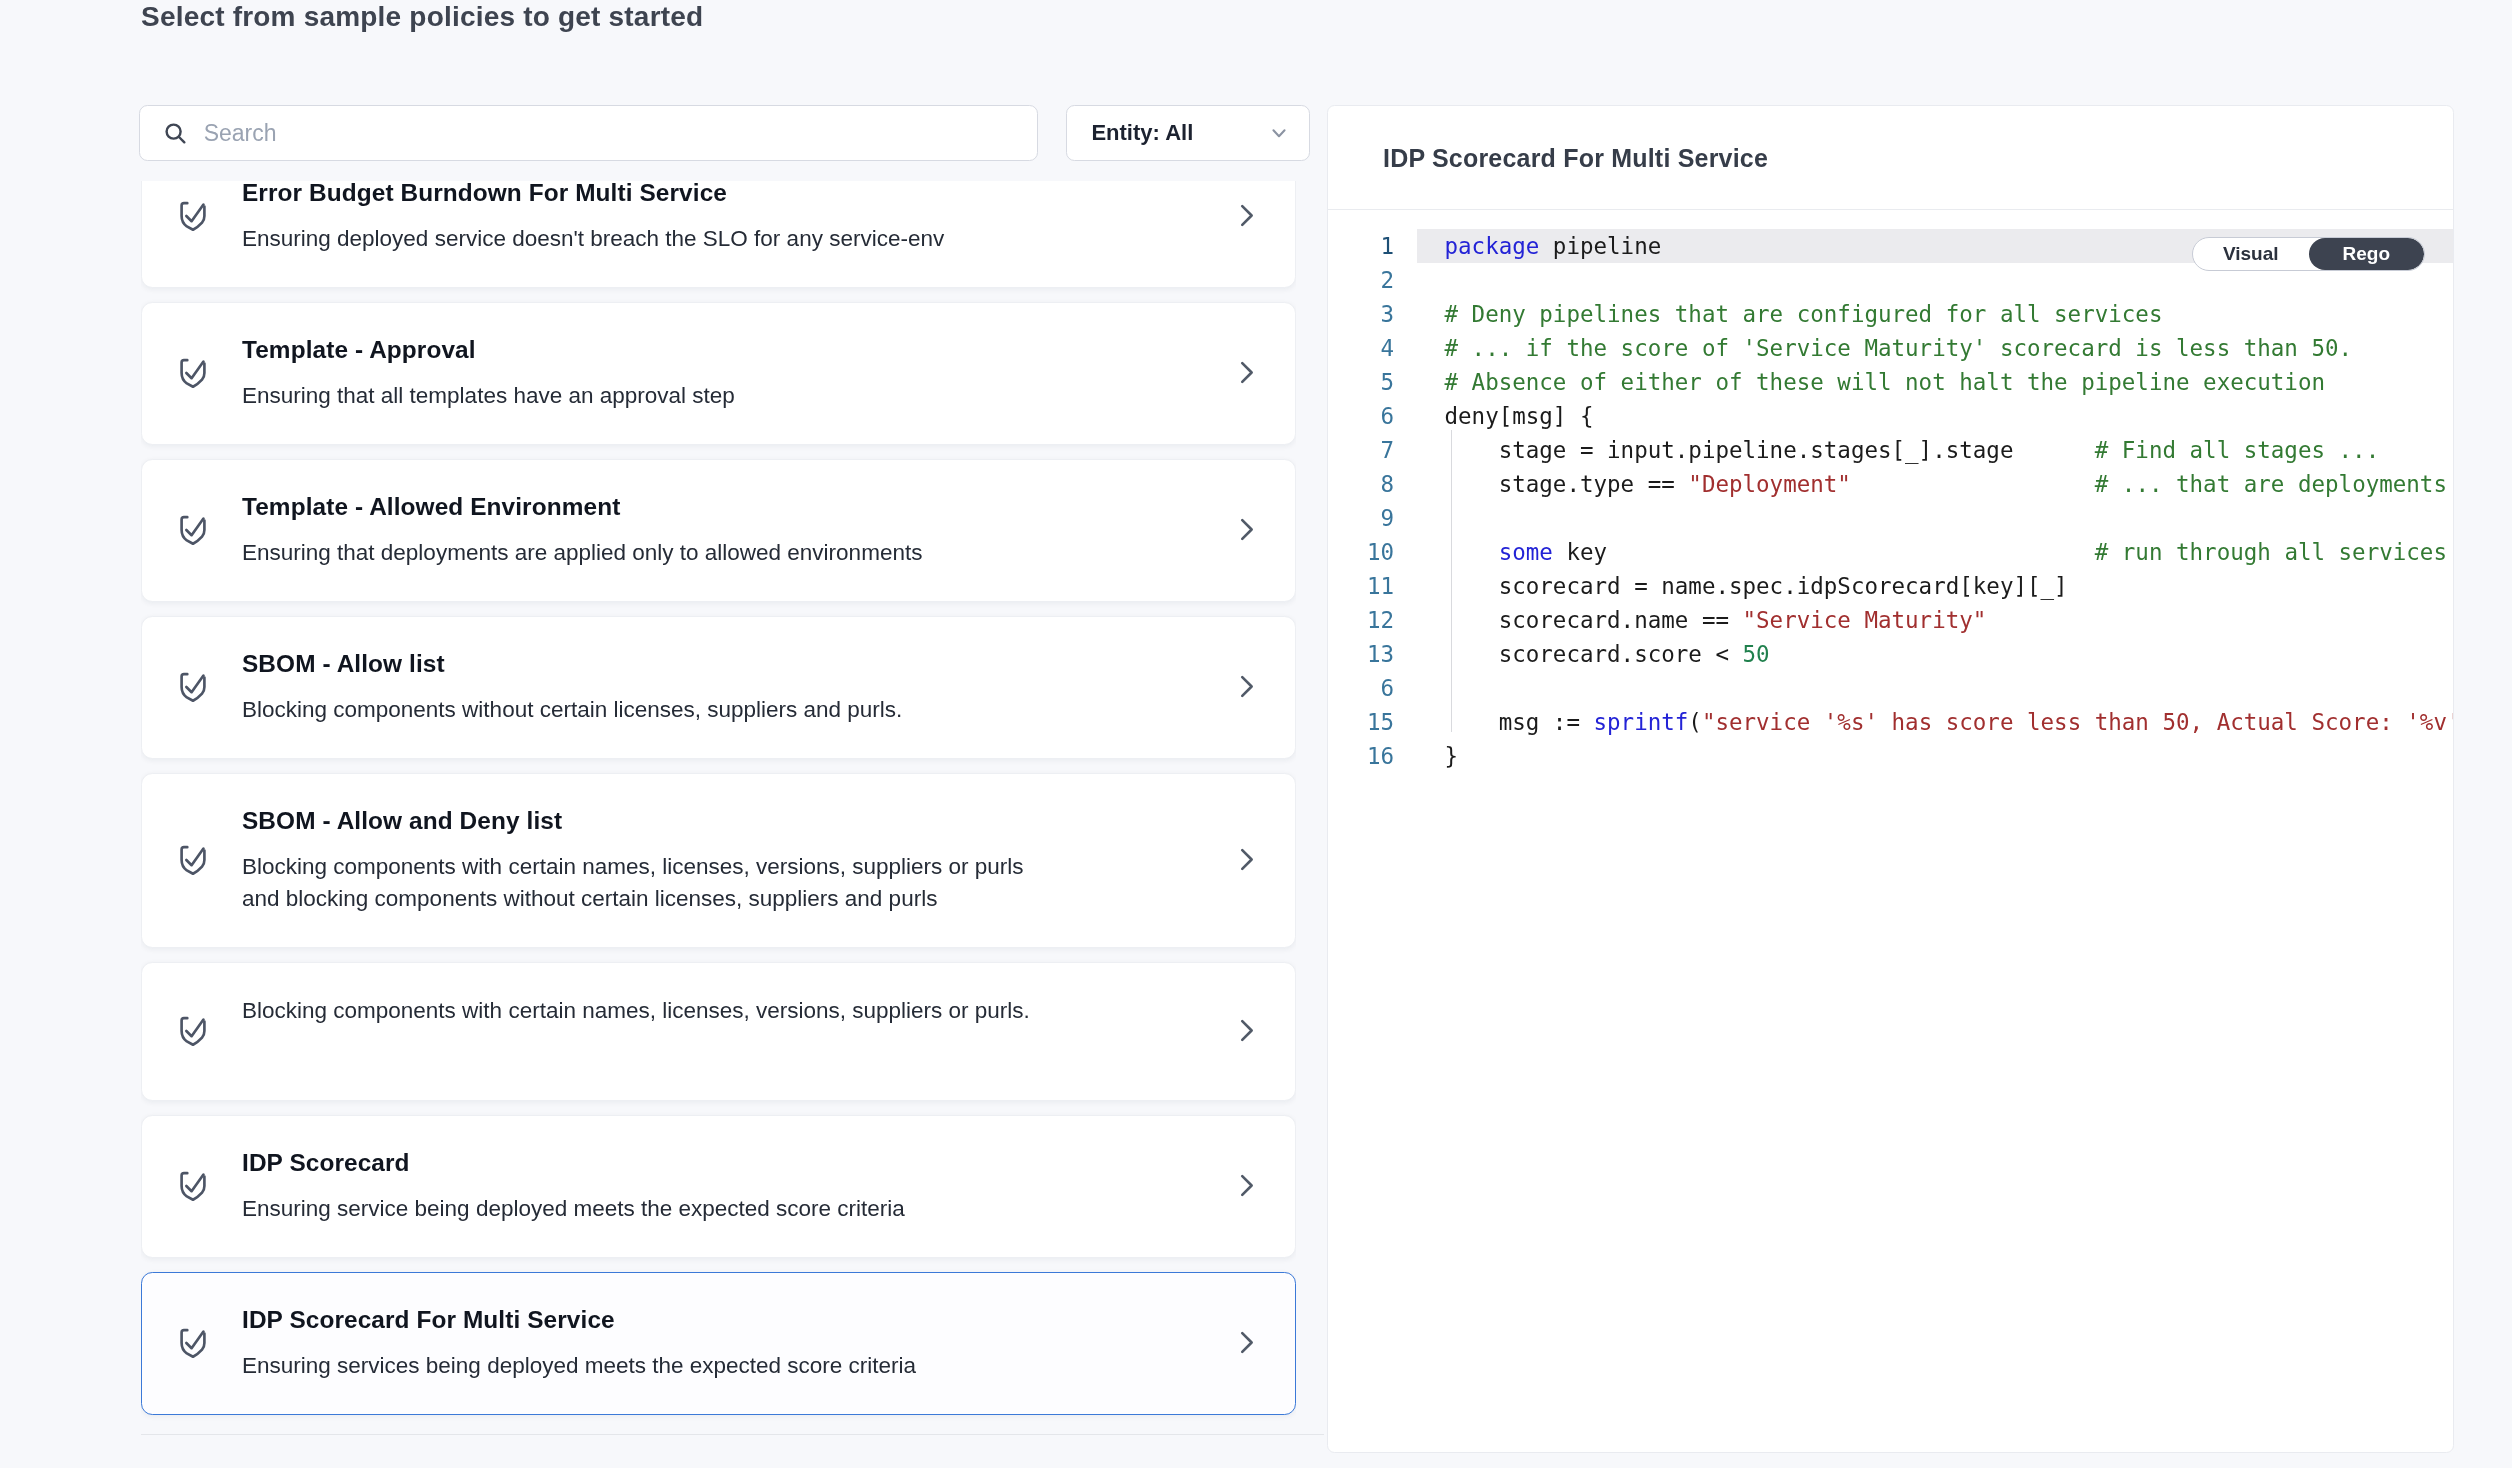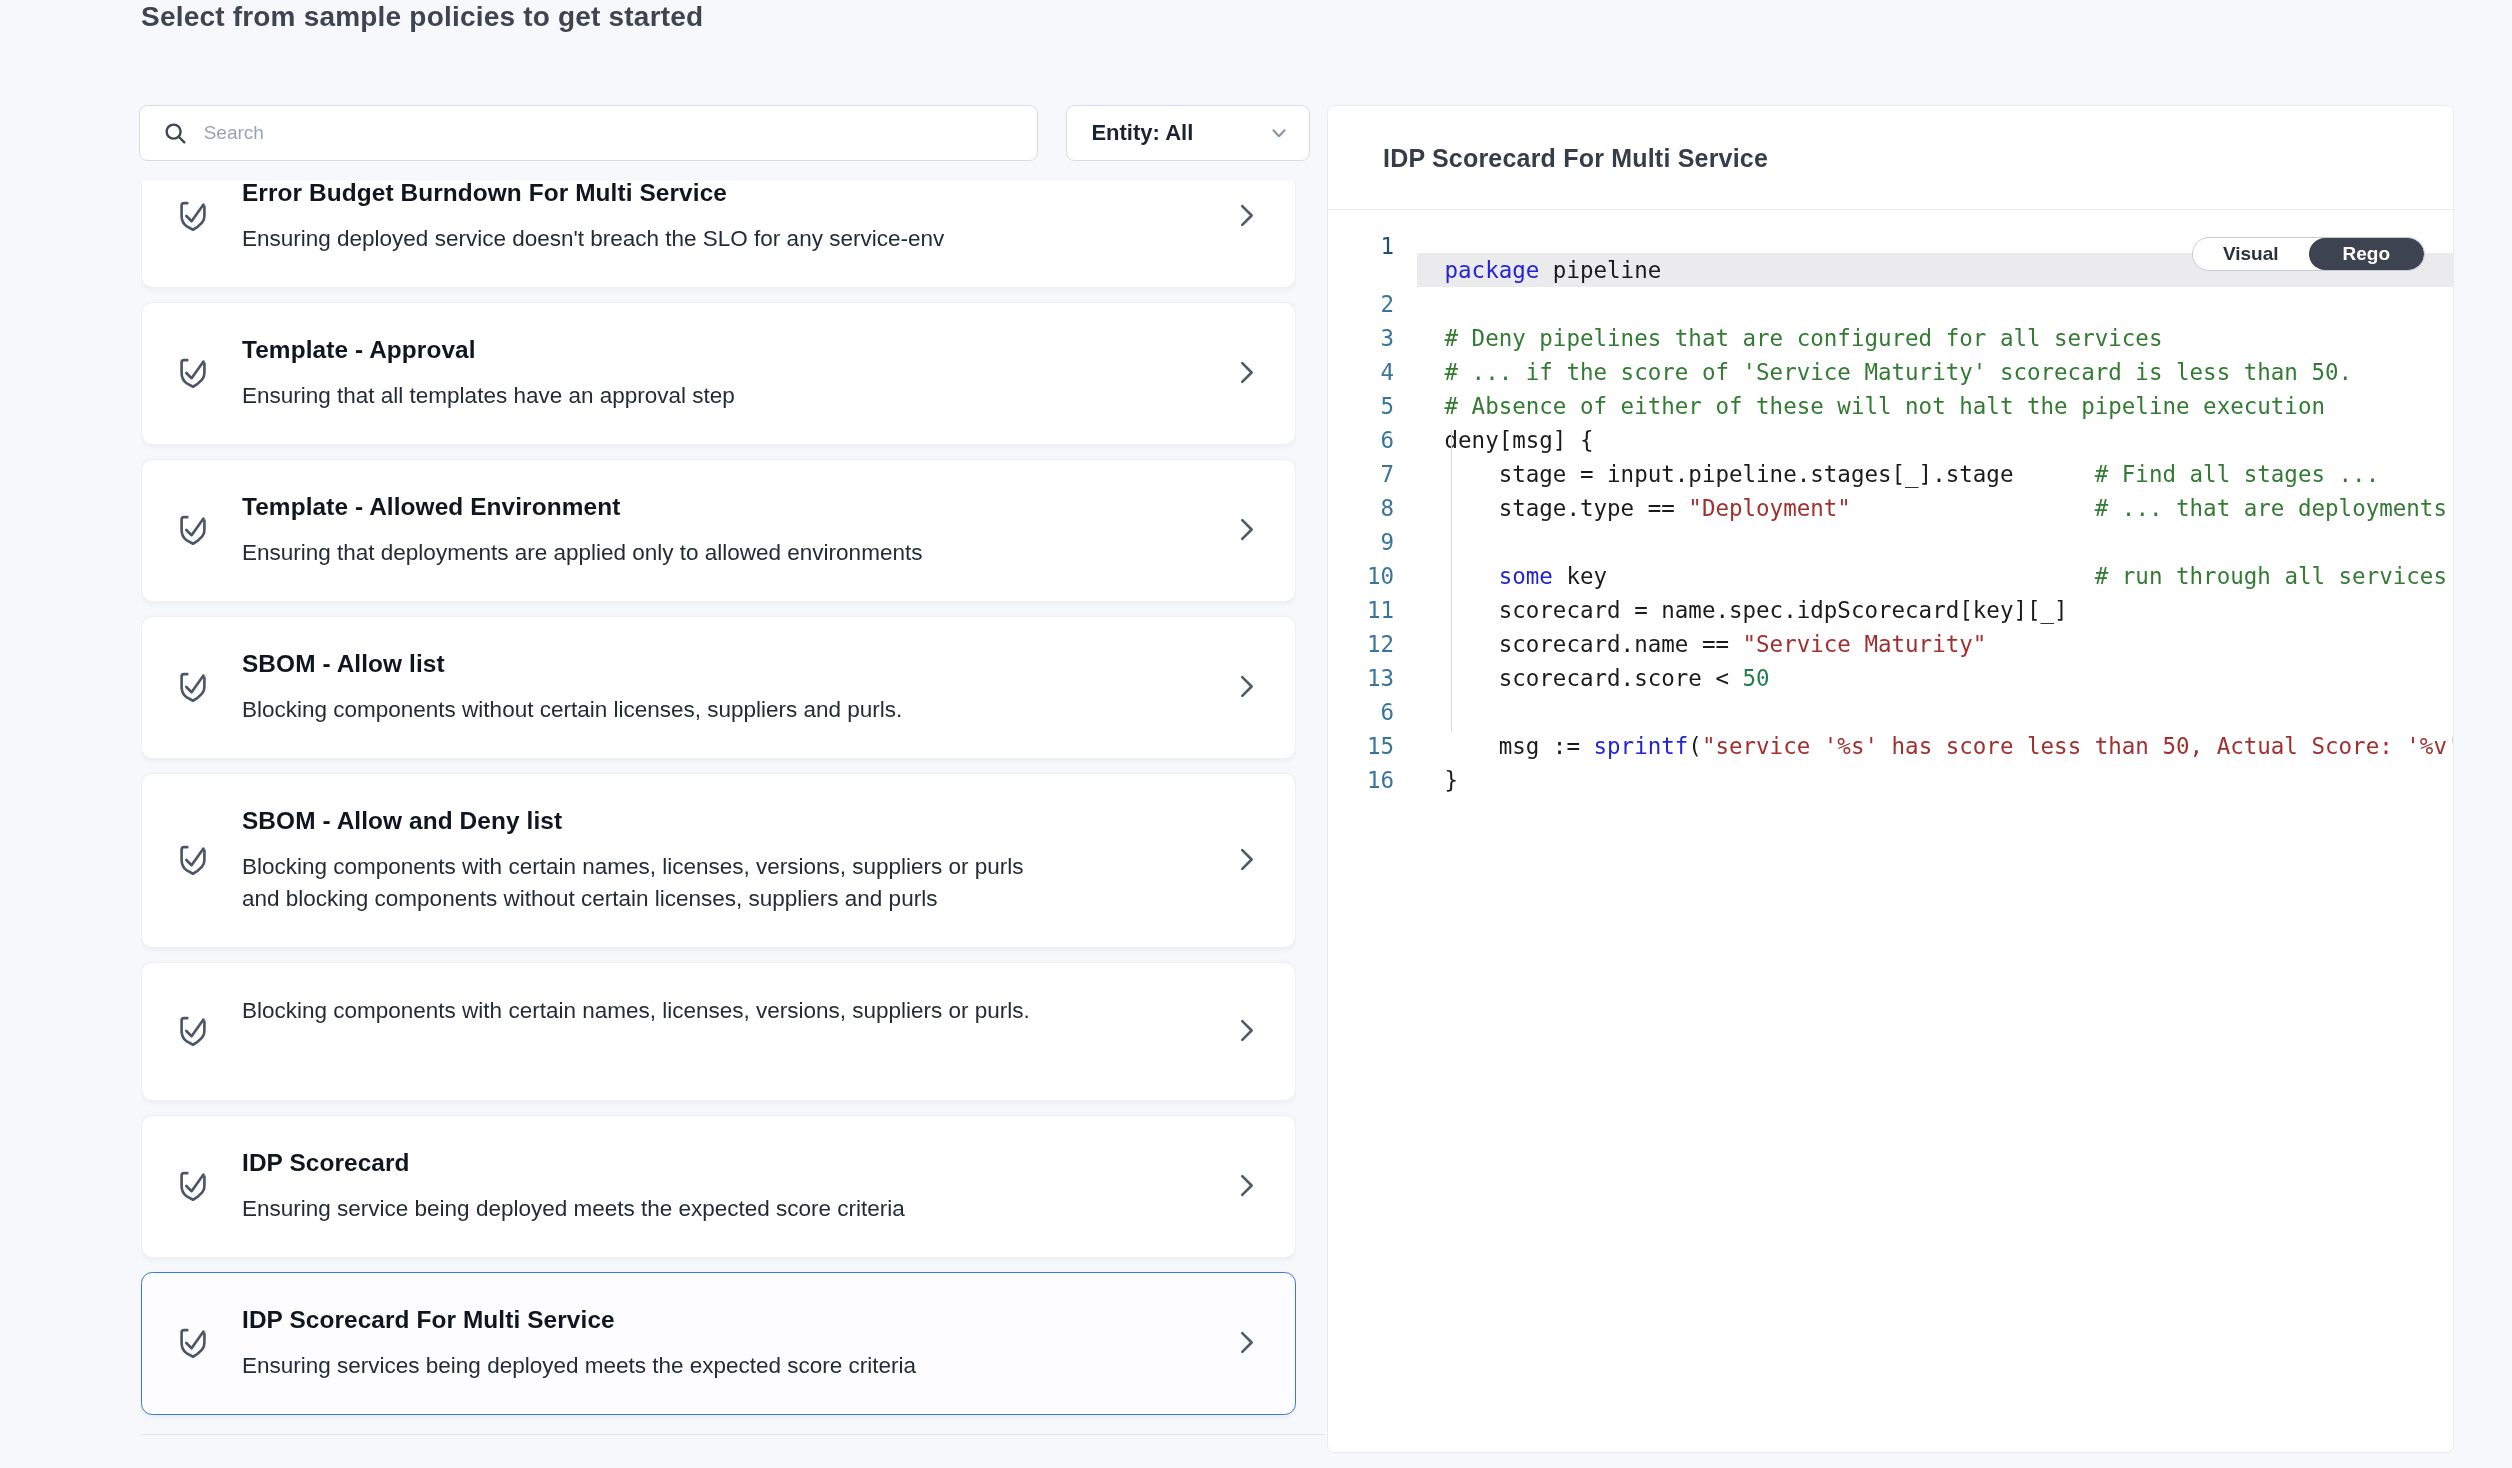--- a/index.html
+++ b/index.html
@@ -23,21 +23,21 @@
   
   .search-box {
     position: absolute; left: 139px; top: 105px; width: 899px; height: 56px;
     background: #fff; border: 0.9px solid var(--border-gray, #d7dae2);
     border-radius: 8.4px; display: flex; align-items: center;
   }
   .search-box svg { margin-left: 20.7px; flex: 0 0 auto; }
   .search-box input {
     flex: 1; border: none; outline: none; background: transparent;
     font-family: "Liberation Sans", sans-serif;
-    font-size: 19px; color: #222a36; padding: 0 19px 0 15px; height: 100%;
+    font-size: 23px; color: #222a36; padding: 0 19px 0 15px; height: 100%;
   }
   .search-box input::placeholder { color: #9aa3b2; }
 
   .entity-select {
     position: absolute; left: 1066px; top: 105px; width: 244px; height: 56px;
     background: #fff; border: 0.9px solid var(--border-gray, #d7dae2);
     border-radius: 8.4px; display: flex; align-items: center;
     cursor: pointer;
   }
   .entity-select .lbl {
@@ -103,21 +103,21 @@
     font-family: "DejaVu Sans Mono", monospace;
     font-size: 22.5px; line-height: 34px; overflow: hidden;
   }
   .crow { display: flex; white-space: pre; }
   .ln {
     flex: 0 0 66px; text-align: right; color: var(--line-number, #39759b);
     user-select: none;
   }
   .crow.first .ln { color: #1d4f75; }
   .cc { flex: 1; margin-left: 22.5px; padding-left: 28px; color: var(--code-default, #1b1b1b); }
-  .cc.hl { background: var(--line-highlight, #ebebee); margin-top: 24px; }
+  .cc.hl { background: var(--line-highlight, #ebebee); }
   .tk-kw { color: var(--code-keyword, #2323d6); }
   .tk-st { color: var(--code-string, #a12f2f); }
   .tk-cm { color: var(--code-comment, #337a33); }
   .tk-nm { color: var(--code-number, #20804d); }
   .indent-guide {
     position: absolute; left: 123px; top: 324px; width: 0; height: 302px;
     border-left: 1.4px solid #d9dade;
   }
 
   

